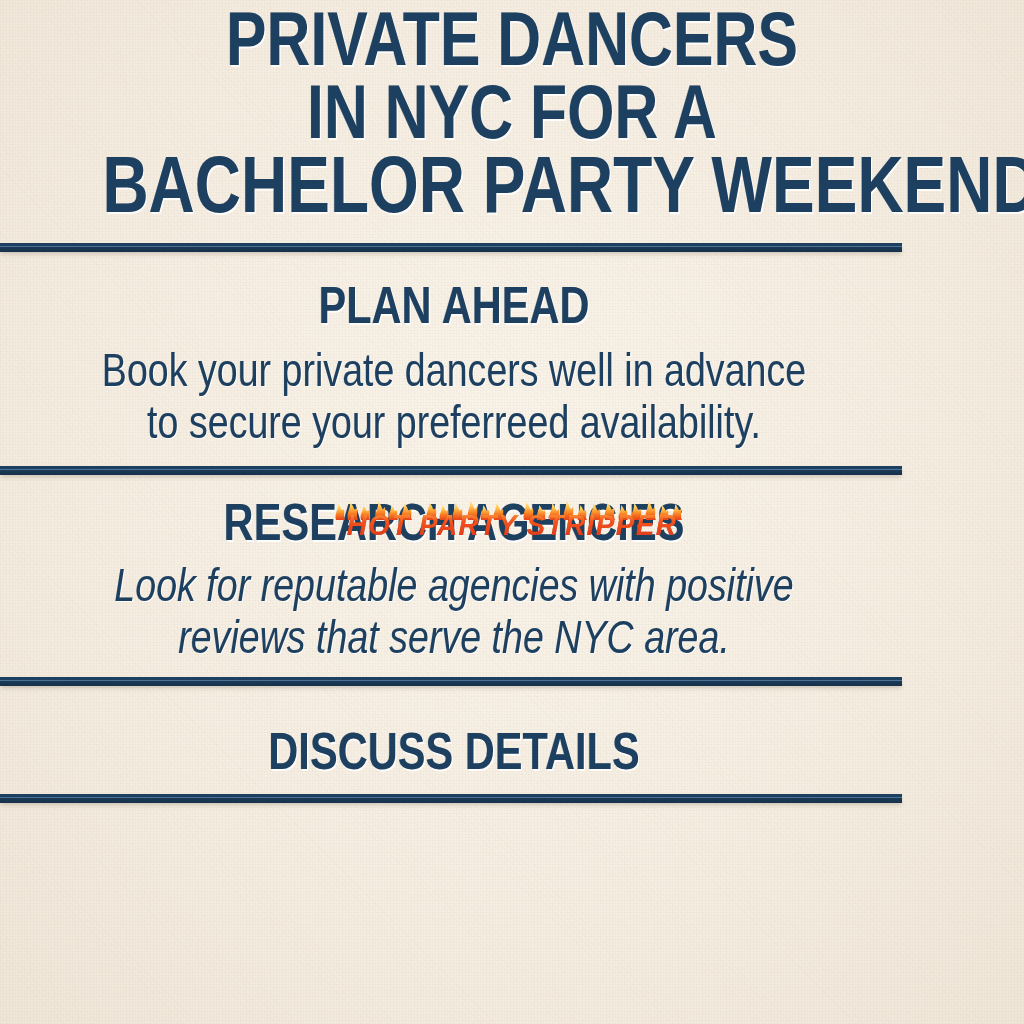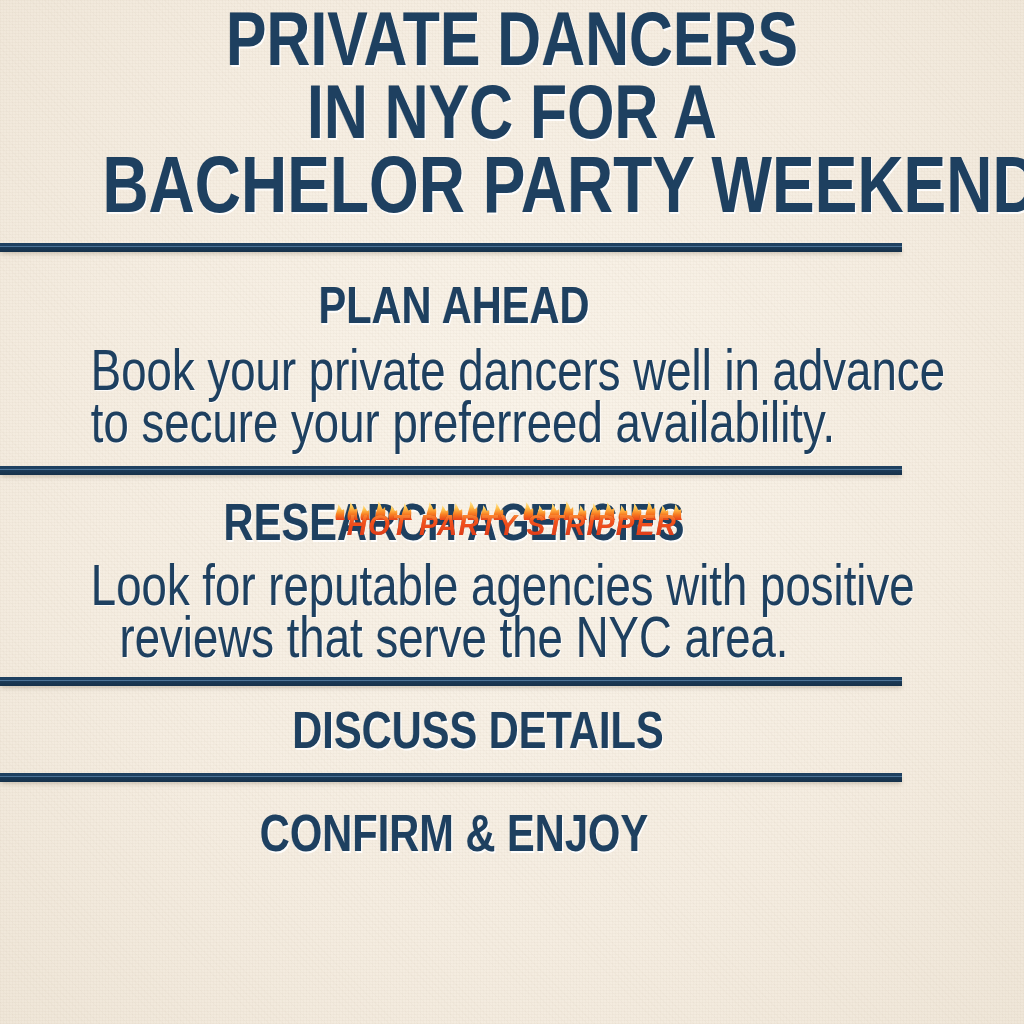--- a/index.html
+++ b/index.html
@@ -111,37 +111,37 @@
     font-size: 52px;
     line-height: 58px;
     text-shadow:
        1.5px 1.5px 0 rgba(255,255,255,0.85),
       -0.5px -0.5px 0 rgba(10,30,50,0.22);
   }
 
   .section-body {
     color: #1e4060;
     font-weight: normal;
-    font-size: 57px;
+    font-size: 47px;
     line-height: 52px;
     text-shadow:
        1.2px 1.2px 0 rgba(255,255,255,0.80),
       -0.4px -0.4px 0 rgba(10,30,50,0.18);
   }
 
   .section-body .bline { display: block; }
 
   
   #sec-plan            { padding-top: 24px; }
   #sec-plan .section-body  { padding-top: 10px; }
 
   #sec-research        { padding-top: 18px; }
-  #sec-research .section-body { padding-top: 8px; }
-
-  #sec-discuss         { padding-top: 15px; margin-left: 24px; }
+  #sec-research .section-body { padding-top: 8px; font-style: italic; }
+
+  #sec-discuss         { padding-top: 36px; }
   #sec-discuss .section-body  { padding-top: 8px; }
 
   #sec-confirm         { padding-top: 22px; }
 
   .gap-plan      { height: 22px; }
   .gap-research  { height: 18px; }
   .gap-discuss   { height: 14px; }
 
   
   .watermark {
@@ -226,23 +226,20 @@
   <div class="divider"></div>
 
   <div class="section" id="sec-discuss">
     <div class="section-head cond">DISCUSS DETAILS</div>
   </div>
 
   <div class="gap-discuss"></div>
 
   <div class="divider"></div>
 
-  <div class="section" id="sec-confirm">
-    <div class="section-head cond">CONFIRM &amp; ENJOY</div>
-  </div>
 
 </div>
 
 <div class="watermark">
   <svg class="wm-flames" viewBox="0 0 360 24" preserveAspectRatio="none">
     <defs>
       <linearGradient id="flameGrad" x1="0" y1="1" x2="0" y2="0">
         <stop offset="0%" stop-color="#e8411a"></stop>
         <stop offset="35%" stop-color="#f87c21"></stop>
         <stop offset="70%" stop-color="#ffc44d"></stop>

